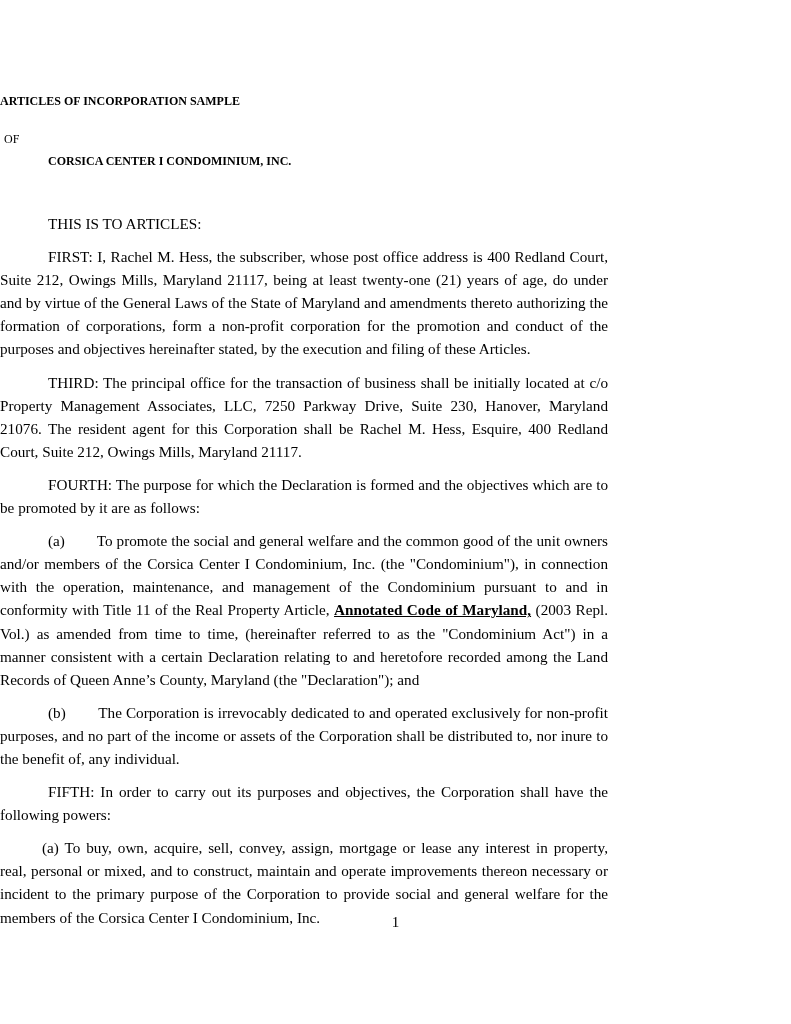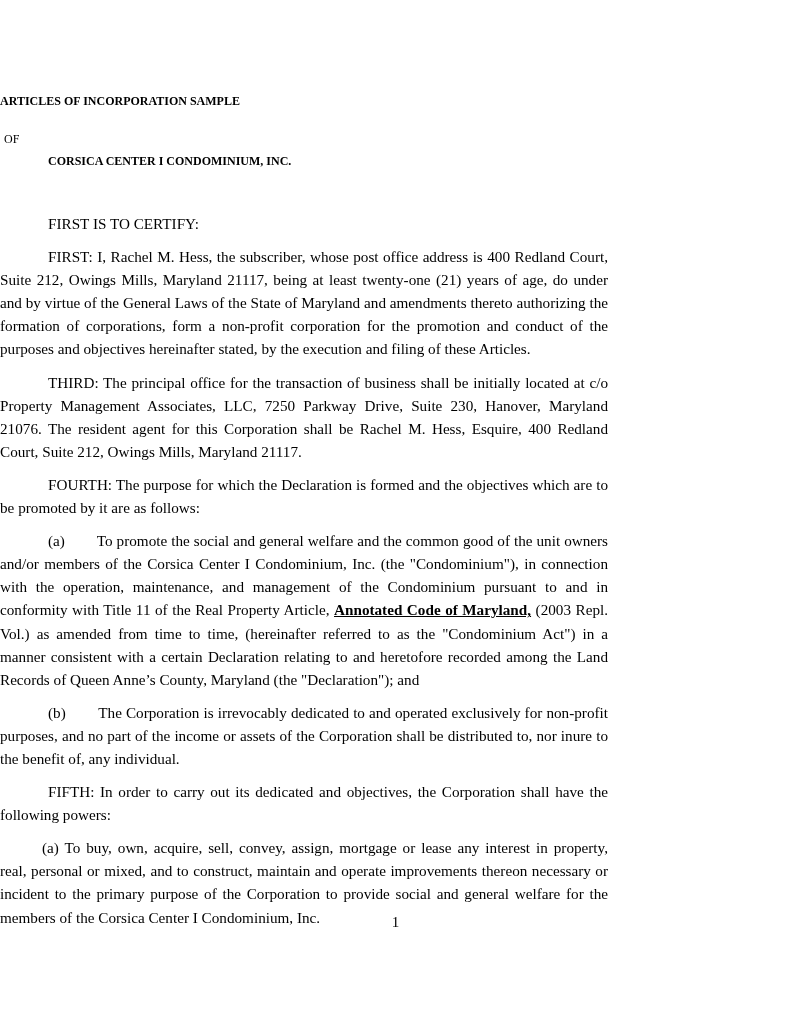--- a/index.html
+++ b/index.html
@@ -67,34 +67,34 @@
 <div class="page">
 
   <h1 class="heading h-title">ARTICLES OF INCORPORATION SAMPLE</h1>
 
   <div class="heading h-of">OF</div>
 
   <h2 class="heading h-entity">CORSICA CENTER I CONDOMINIUM, INC.</h2>
 
   <div class="body-block">
 
-    <p class="para gap-a">FIRST IS TO CERTIFY:</p>
+    <p class="para gap-a">THIS IS TO ARTICLES:</p>
 
     <p class="para gap-b">FIRST: I, Rachel M. Hess, the subscriber, whose post office address is 400 Redland Court, Suite 212, Owings Mills, Maryland 21117, being at least twenty-one (21) years of age, do under and by virtue of the General Laws of the State of Maryland and amendments thereto authorizing the formation of corporations, form a non-profit corporation for the promotion and conduct of the purposes and objectives hereinafter stated, by the execution and filing of these Articles.</p>
 
 
     <p class="para gap-b">THIRD: The principal office for the transaction of business shall be initially located at c/o Property Management Associates, LLC, 7250 Parkway Drive, Suite 230, Hanover, Maryland 21076. The resident agent for this Corporation shall be Rachel M. Hess, Esquire, 400 Redland Court, Suite 212, Owings Mills, Maryland 21117.</p>
 
     <p class="para gap-b">FOURTH: The purpose for which the Declaration is formed and the objectives which are to be promoted by it are as follows:</p>
 
     <p class="para gap-b"><span>(a)&nbsp;&nbsp;&nbsp;&nbsp;&nbsp;&nbsp;&nbsp;&nbsp;To promote the social and general welfare and the common good of the unit owners and/or members of the Corsica Center I Condominium, Inc. (the "Condominium"), in connection with the operation, maintenance, and management of the Condominium pursuant to and in conformity with Title 11 of the Real Property Article, </span><span class="u">Annotated Code of Maryland,</span><span> (2003 Repl. Vol.) as amended from time to time, (hereinafter referred to as the "Condominium Act") in a manner consistent with a certain Declaration relating to and heretofore recorded among the Land Records of Queen Anne’s County, Maryland (the "Declaration"); and</span></p>
 
     <p class="para gap-b">(b)&nbsp;&nbsp;&nbsp;&nbsp;&nbsp;&nbsp;&nbsp;&nbsp;The Corporation is irrevocably dedicated to and operated exclusively for non-profit purposes, and no part of the income or assets of the Corporation shall be distributed to, nor inure to the benefit of, any individual.</p>
 
-    <p class="para gap-b">FIFTH: In order to carry out its dedicated and objectives, the Corporation shall have the following powers:</p>
+    <p class="para gap-b">FIFTH: In order to carry out its purposes and objectives, the Corporation shall have the following powers:</p>
 
     <p class="para indent-small">(a) To buy, own, acquire, sell, convey, assign, mortgage or lease any interest in property, real, personal or mixed, and to construct, maintain and operate improvements thereon necessary or incident to the primary purpose of the Corporation to provide social and general welfare for the members of the Corsica Center I Condominium, Inc.</p>
 
   </div>
 
   <div class="page-number">1</div>
 
 </div>
 
 </body></html>

